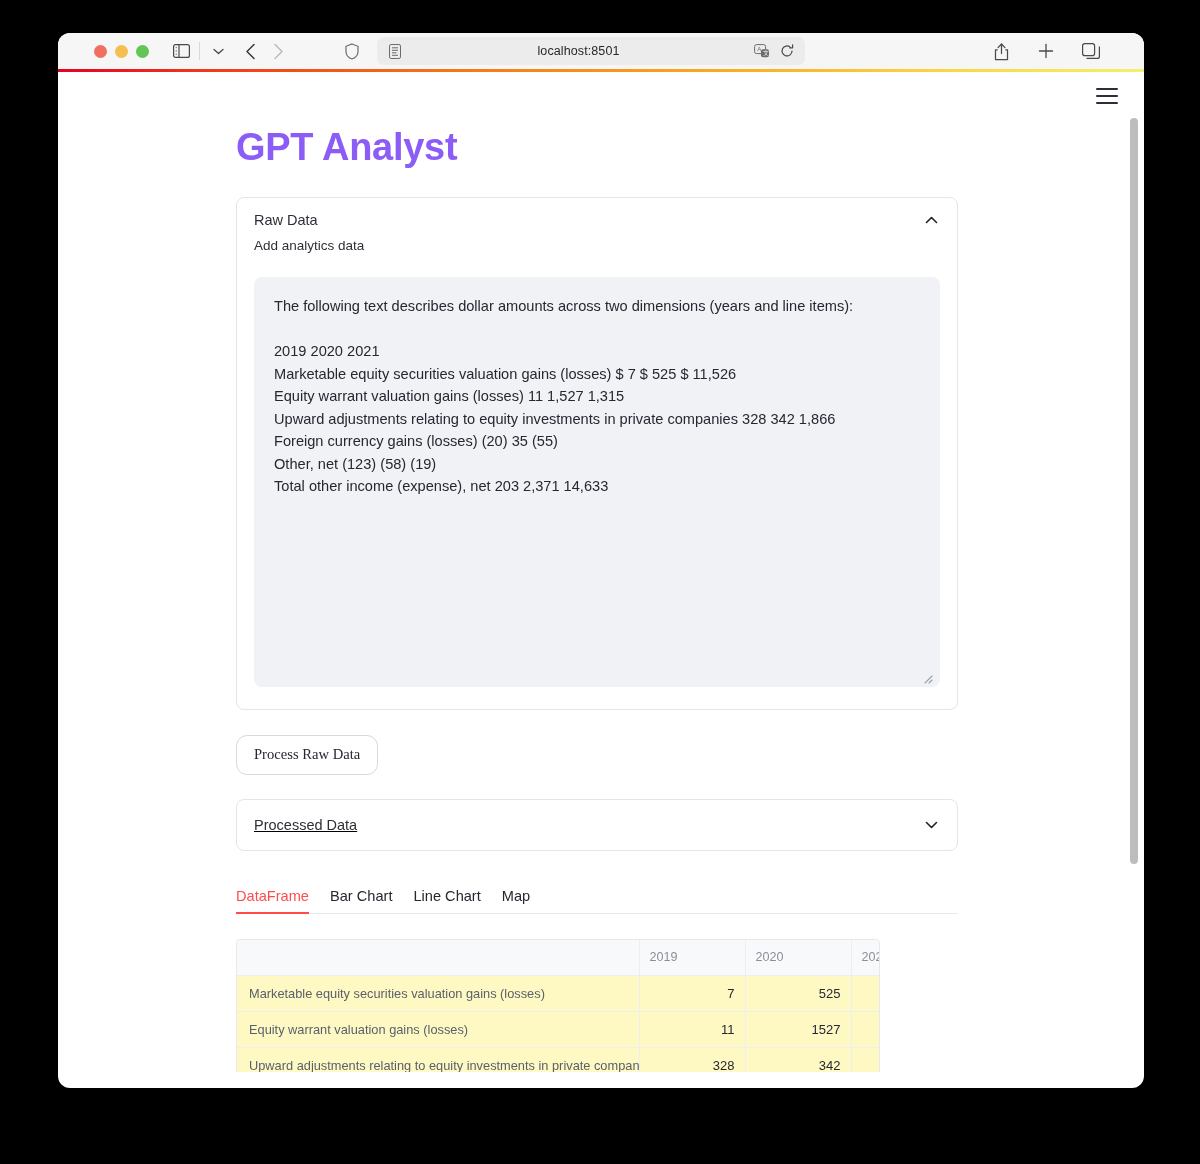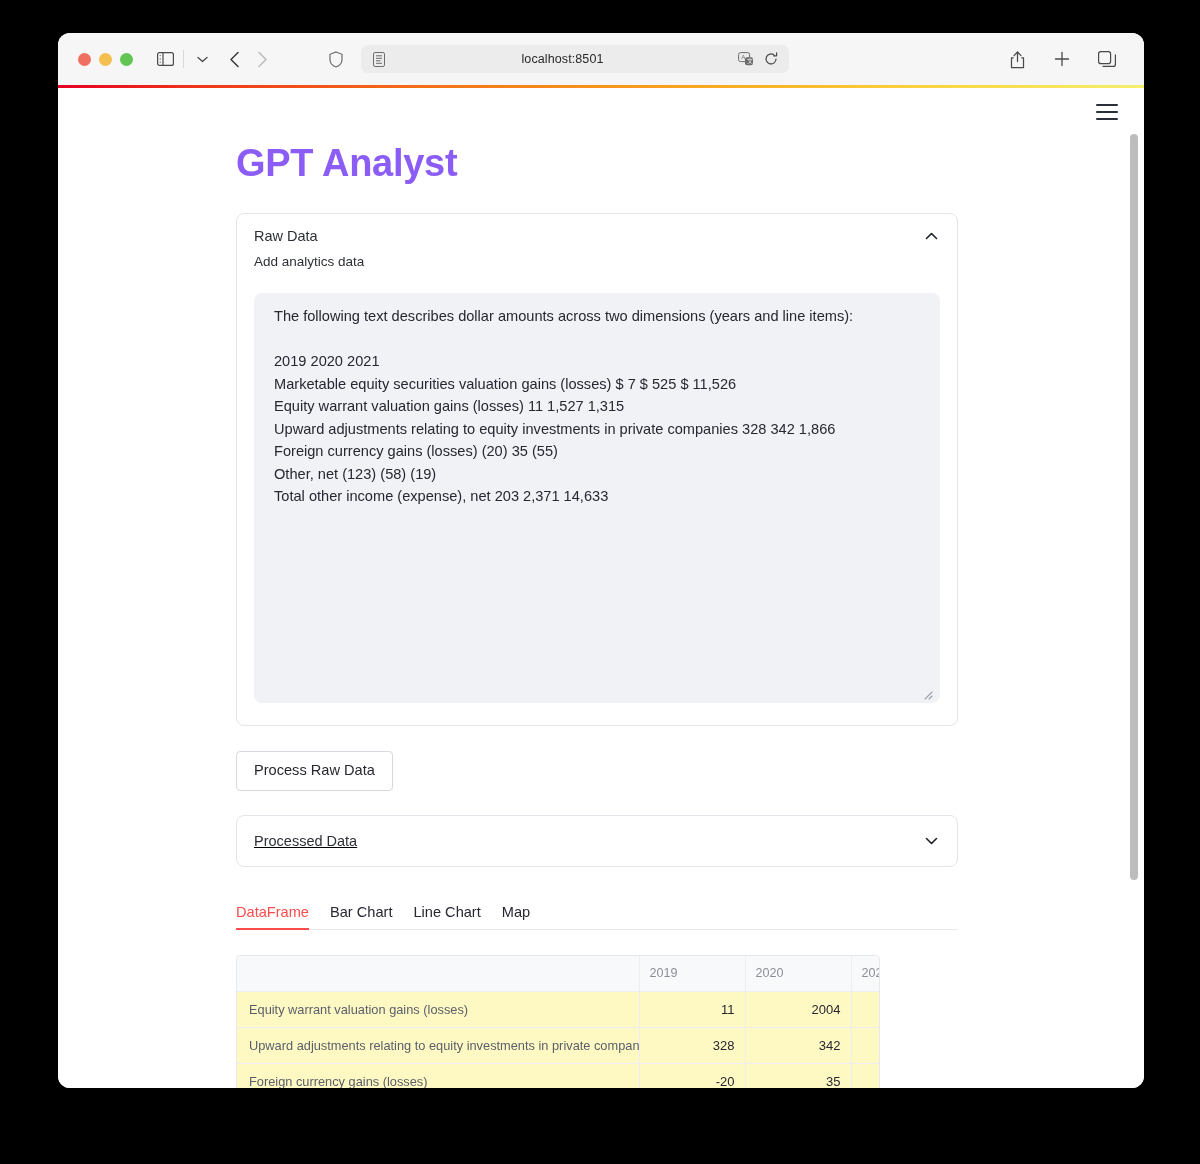--- a/index.html
+++ b/index.html
@@ -21,25 +21,25 @@
     height: 1055px;
     background: #ffffff;
     border-radius: 12px;
     overflow: hidden;
     box-shadow: 0 10px 40px rgba(0,0,0,0.55);
   }
 
   
   .toolbar {
     position: relative;
-    height: 52px;
+    height: 36px;
     background: #f6f6f6;
     display: flex;
     align-items: center;
-    padding: 0 20px;
+    padding: 0 36px;
   }
 
   .traffic {
     display: flex;
     align-items: center;
     gap: 8px;
     margin-right: 19px;
   }
   .light { width: 13px; height: 13px; border-radius: 50%; }
   .light.red    { background: #ef6f60; }
@@ -180,21 +180,21 @@
     color: #2d3037;
     margin-bottom: 24px;
   }
 
   .textarea {
     width: 100%;
     height: 410px;
     background: #f0f2f6;
     border: none;
     border-radius: 8px;
-    padding: 12px 20px;
+    padding: 18px 20px;
     font-family: "Liberation Sans", sans-serif;
     font-size: 14.6px;
     line-height: 22.5px;
     color: #262730;
     resize: none;
     outline: none;
     overflow: hidden;
     white-space: pre-wrap;
   }
 
@@ -209,23 +209,23 @@
 
   
   .btn {
     margin-top: 25px;
     display: inline-block;
     padding: 9px 17px;
     font-size: 14.6px;
     color: #262730;
     background: #ffffff;
     border: 1px solid #d6d9e0;
-    border-radius: 4px;
+    border-radius: 11px;
     cursor: pointer;
-    font-family: Liberation Sans, sans-serif;
+    font-family: Liberation Serif, serif;
     line-height: 1.35;
   }
 
   .expander.collapsed {
     margin-top: 24px;
     text-decoration: underline;
   }
   .expander.collapsed .expander-header {
     padding: 17px 18px 17px 17px;
   }
@@ -480,23 +480,29 @@
             <thead>
               <tr>
                 <th></th>
                 <th>2019</th>
                 <th>2020</th>
                 <th>2021</th>
               </tr>
             </thead>
             <tbody>
               <tr>
+                <td class="label">Marketable equity securities valuation gains (losses)</td>
+                <td class="num">7</td>
+                <td class="num">525</td>
+                <td class="num">11526</td>
+              </tr>
+              <tr>
                 <td class="label">Equity warrant valuation gains (losses)</td>
                 <td class="num">11</td>
-                <td class="num">2004</td>
+                <td class="num">1527</td>
                 <td class="num">1315</td>
               </tr>
               <tr>
                 <td class="label">Upward adjustments relating to equity investments in private companies</td>
                 <td class="num">328</td>
                 <td class="num">342</td>
                 <td class="num">1866</td>
               </tr>
               <tr>
                 <td class="label">Foreign currency gains (losses)</td>

